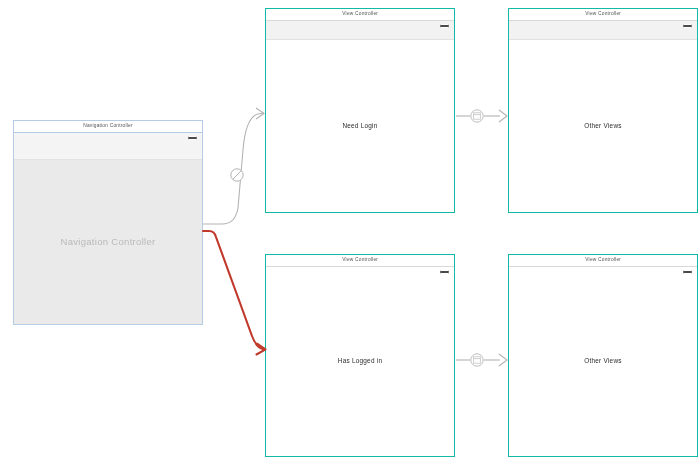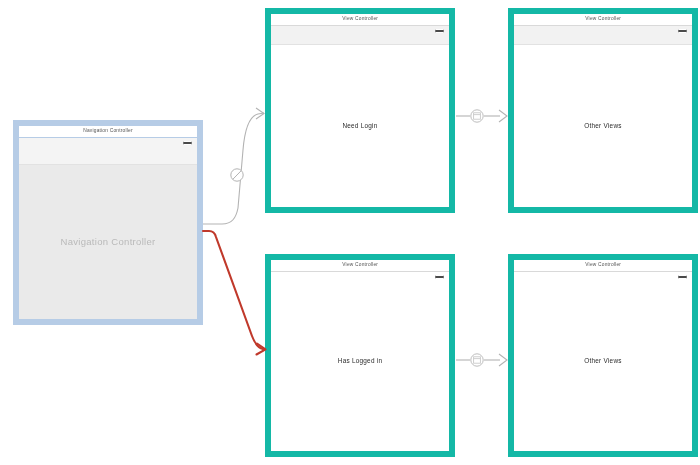--- a/index.html
+++ b/index.html
@@ -21,21 +21,21 @@
     inset: 0;
     width: 700px;
     height: 465px;
   }
 
   
   .scene {
     position: absolute;
     box-sizing: border-box;
     background: #ffffff;
-    border: 6px solid #14b8a6;
+    border: 1px solid #14b8a6;
     display: flex;
     flex-direction: column;
   }
   .scene.selected {
     border-color: #b6cce6;
   }
 
   .scene-titlebar {
     position: relative;
     height: 11px;

